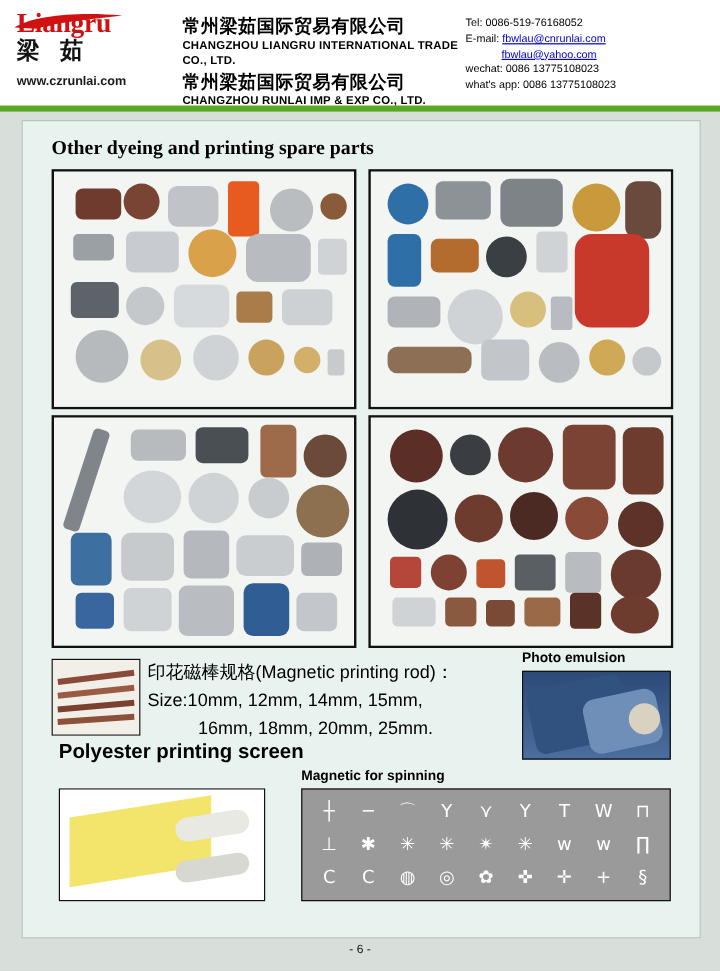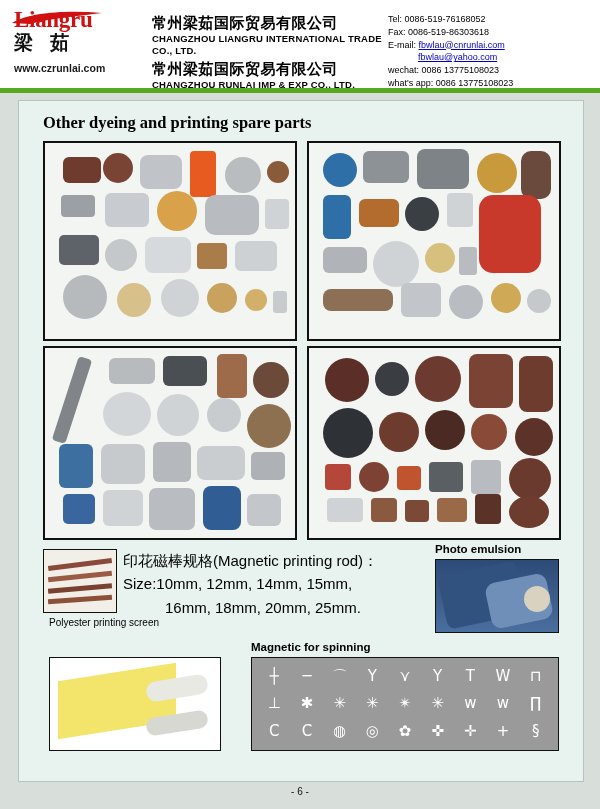--- a/index.html
+++ b/index.html
@@ -93,21 +93,21 @@
     font-size:15px;color:#000;line-height:1.55;
   }
   .emul-label{
     position:absolute;left:416px;top:442px;font-size:11.5px;font-weight:bold;color:#000;
   }
   .emul-frame{
     position:absolute;left:416px;top:458px;width:122px;height:72px;
     border:1px solid #111;overflow:hidden;background:#24406b;
   }
   .screen-label{
-    position:absolute;left:30px;top:516px;font-size:10px;font-weight:normal;color:#000;
+    position:absolute;left:30px;top:516px;font-size:17px;font-weight:bold;color:#000;
   }
   .screen-frame{
     position:absolute;left:30px;top:556px;width:170px;height:92px;
     border:1px solid #111;overflow:hidden;background:#fdfdf5;
   }
   .spin-label{
     position:absolute;left:232px;top:540px;font-size:11.5px;font-weight:bold;color:#000;
   }
   .spin-frame{
     position:absolute;left:232px;top:556px;width:306px;height:92px;
@@ -148,21 +148,20 @@
 
       <div class="company-block">
         <div class="cn-name">常州梁茹国际贸易有限公司</div>
         <div class="en-name">CHANGZHOU  LIANGRU INTERNATIONAL TRADE  CO., LTD.</div>
         <div class="cn-name">常州梁茹国际贸易有限公司</div>
         <div class="en-name">CHANGZHOU RUNLAI IMP &amp; EXP CO., LTD.</div>
       </div>
 
       <div class="contact-block">
         <div>Tel: 0086-519-76168052</div>
-        <div>Fax: 0086-519-86303618</div>
         <div>
           <span>E-mail:</span>
           <span class="mail">fbwlau@cnrunlai.com</span>
         </div>
         <div class="contact-indent">
           <span class="mail">fbwlau@yahoo.com</span>
         </div>
         <div>wechat: 0086 13775108023</div>
         <div>what's app: 0086 13775108023</div>
       </div>

